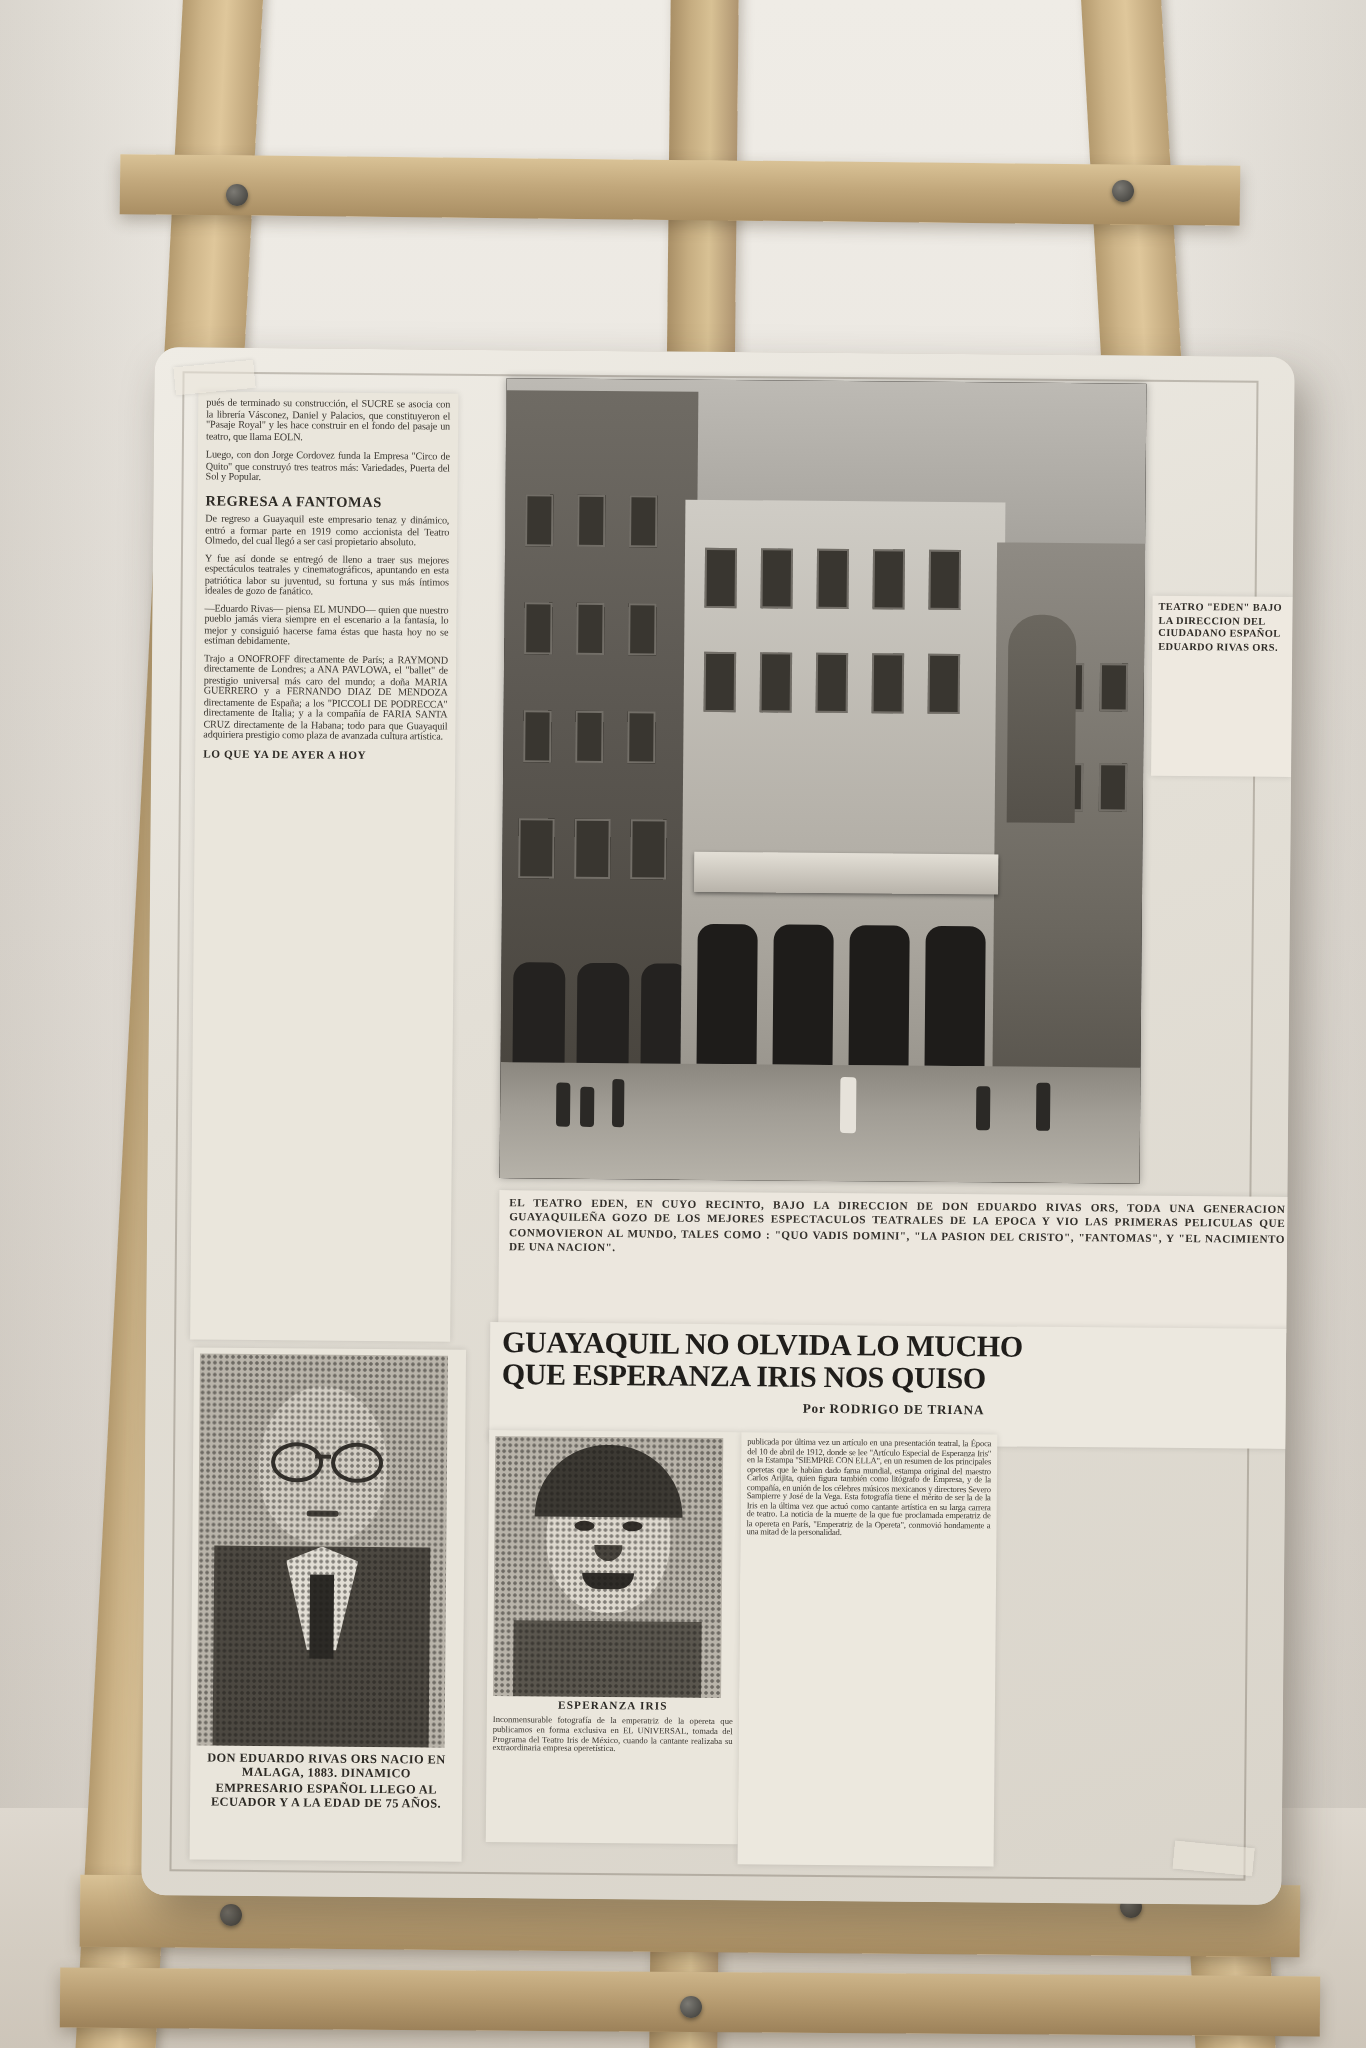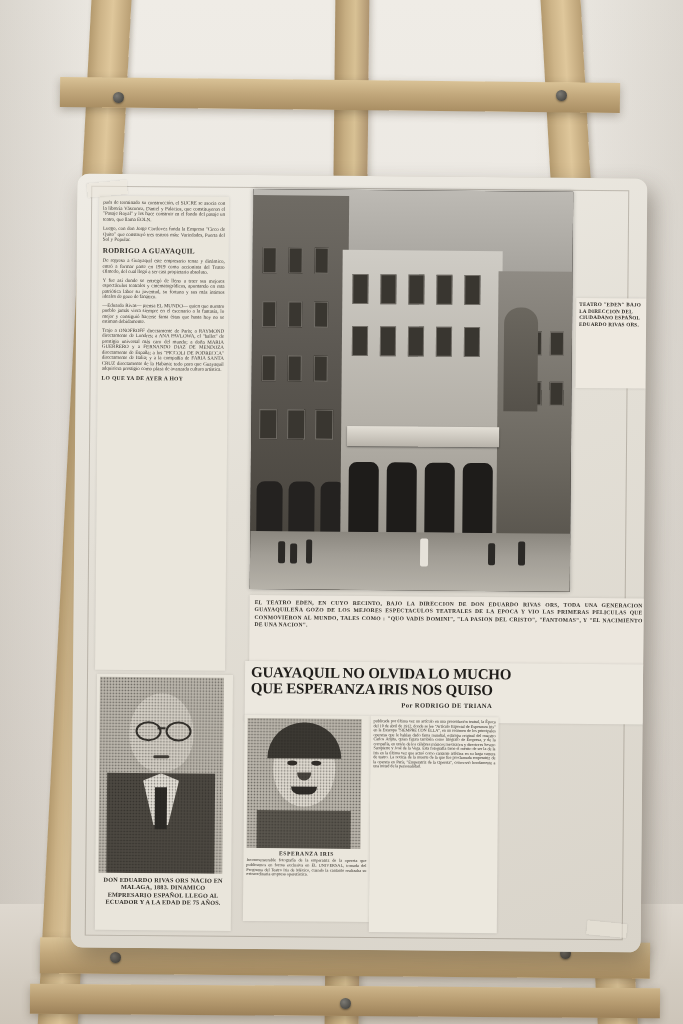--- a/index.html
+++ b/index.html
@@ -340,21 +340,21 @@
   <div class="screw" style="left:340px; top:998px;"></div>
 
   <div class="board">
     <div class="board-inner"></div>
     <div class="pencil-frame"></div>
 
     <div class="clipping newsprint tiny" id="left-column">
       <div>pués de terminado su construcción, el SUCRE se asocia con la librería Vásconez, Daniel y Palacios, que constituyeron el "Pasaje Royal" y les hace construir en el fondo del pasaje un teatro, que llama EOLN.</div>
       <div style="height:4px"></div>
       <div>Luego, con don Jorge Cordovez funda la Empresa "Circo de Quito" que construyó tres teatros más: Variedades, Puerta del Sol y Popular.</div>
-      <div class="nphead">RODRIGO A GUAYAQUIL</div>
+      <div class="nphead">REGRESA A FANTOMAS</div>
       <div>De regreso a Guayaquil este empresario tenaz y dinámico, entró a formar parte en 1919 como accionista del Teatro Olmedo, del cual llegó a ser casi propietario absoluto.</div>
       <div style="height:3px"></div>
       <div>Y fue así donde se entregó de lleno a traer sus mejores espectáculos teatrales y cinematográficos, apuntando en esta patriótica labor su juventud, su fortuna y sus más íntimos ideales de gozo de fanático.</div>
       <div style="height:3px"></div>
       <div>—Eduardo Rivas— piensa EL MUNDO— quien que nuestro pueblo jamás viera siempre en el escenario a la fantasía, lo mejor y consiguió hacerse fama éstas que hasta hoy no se estiman debidamente.</div>
       <div style="height:3px"></div>
       <div>Trajo a ONOFROFF directamente de París; a RAYMOND directamente de Londres; a ANA PAVLOWA, el "ballet" de prestigio universal más caro del mundo; a doña MARIA GUERRERO y a FERNANDO DIAZ DE MENDOZA directamente de España; a los "PICCOLI DE PODRECCA" directamente de Italia; y a la compañía de FARIA SANTA CRUZ directamente de la Habana; todo para que Guayaquil adquiriera prestigio como plaza de avanzada cultura artística.</div>
       <div class="nphead" style="font-size:5.6px;margin-top:3px">LO QUE YA DE AYER A HOY</div>
     </div>
 

